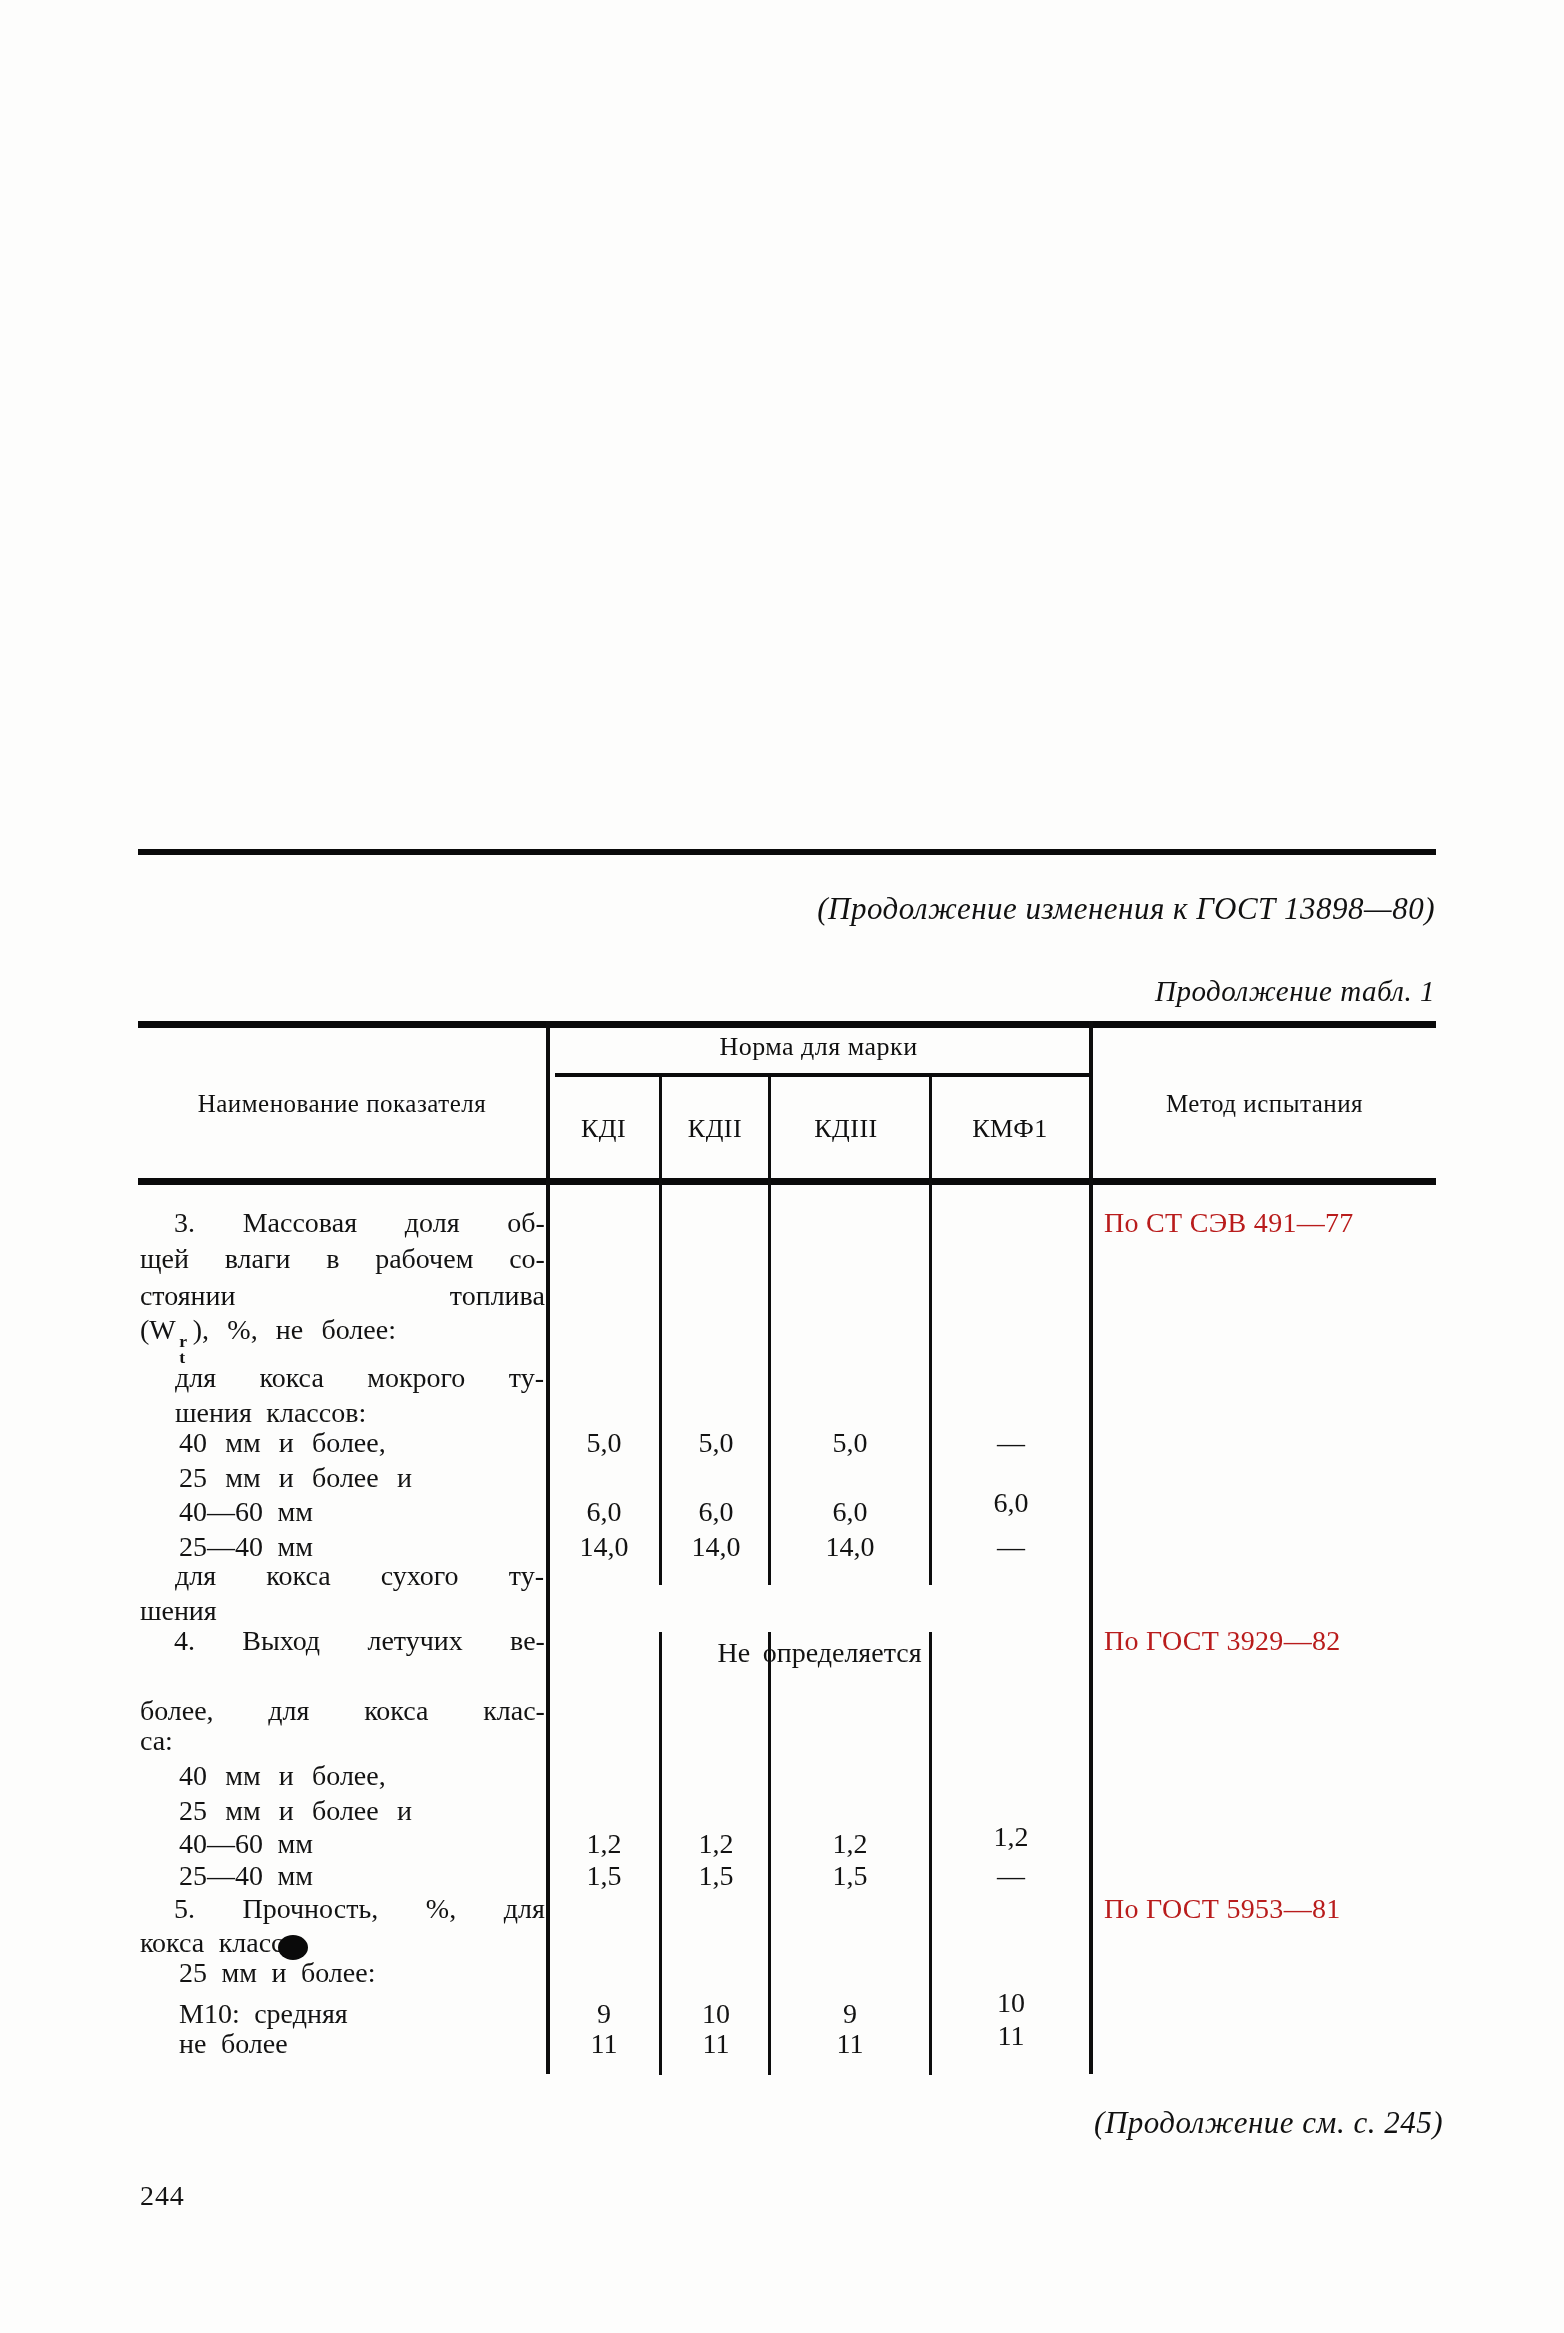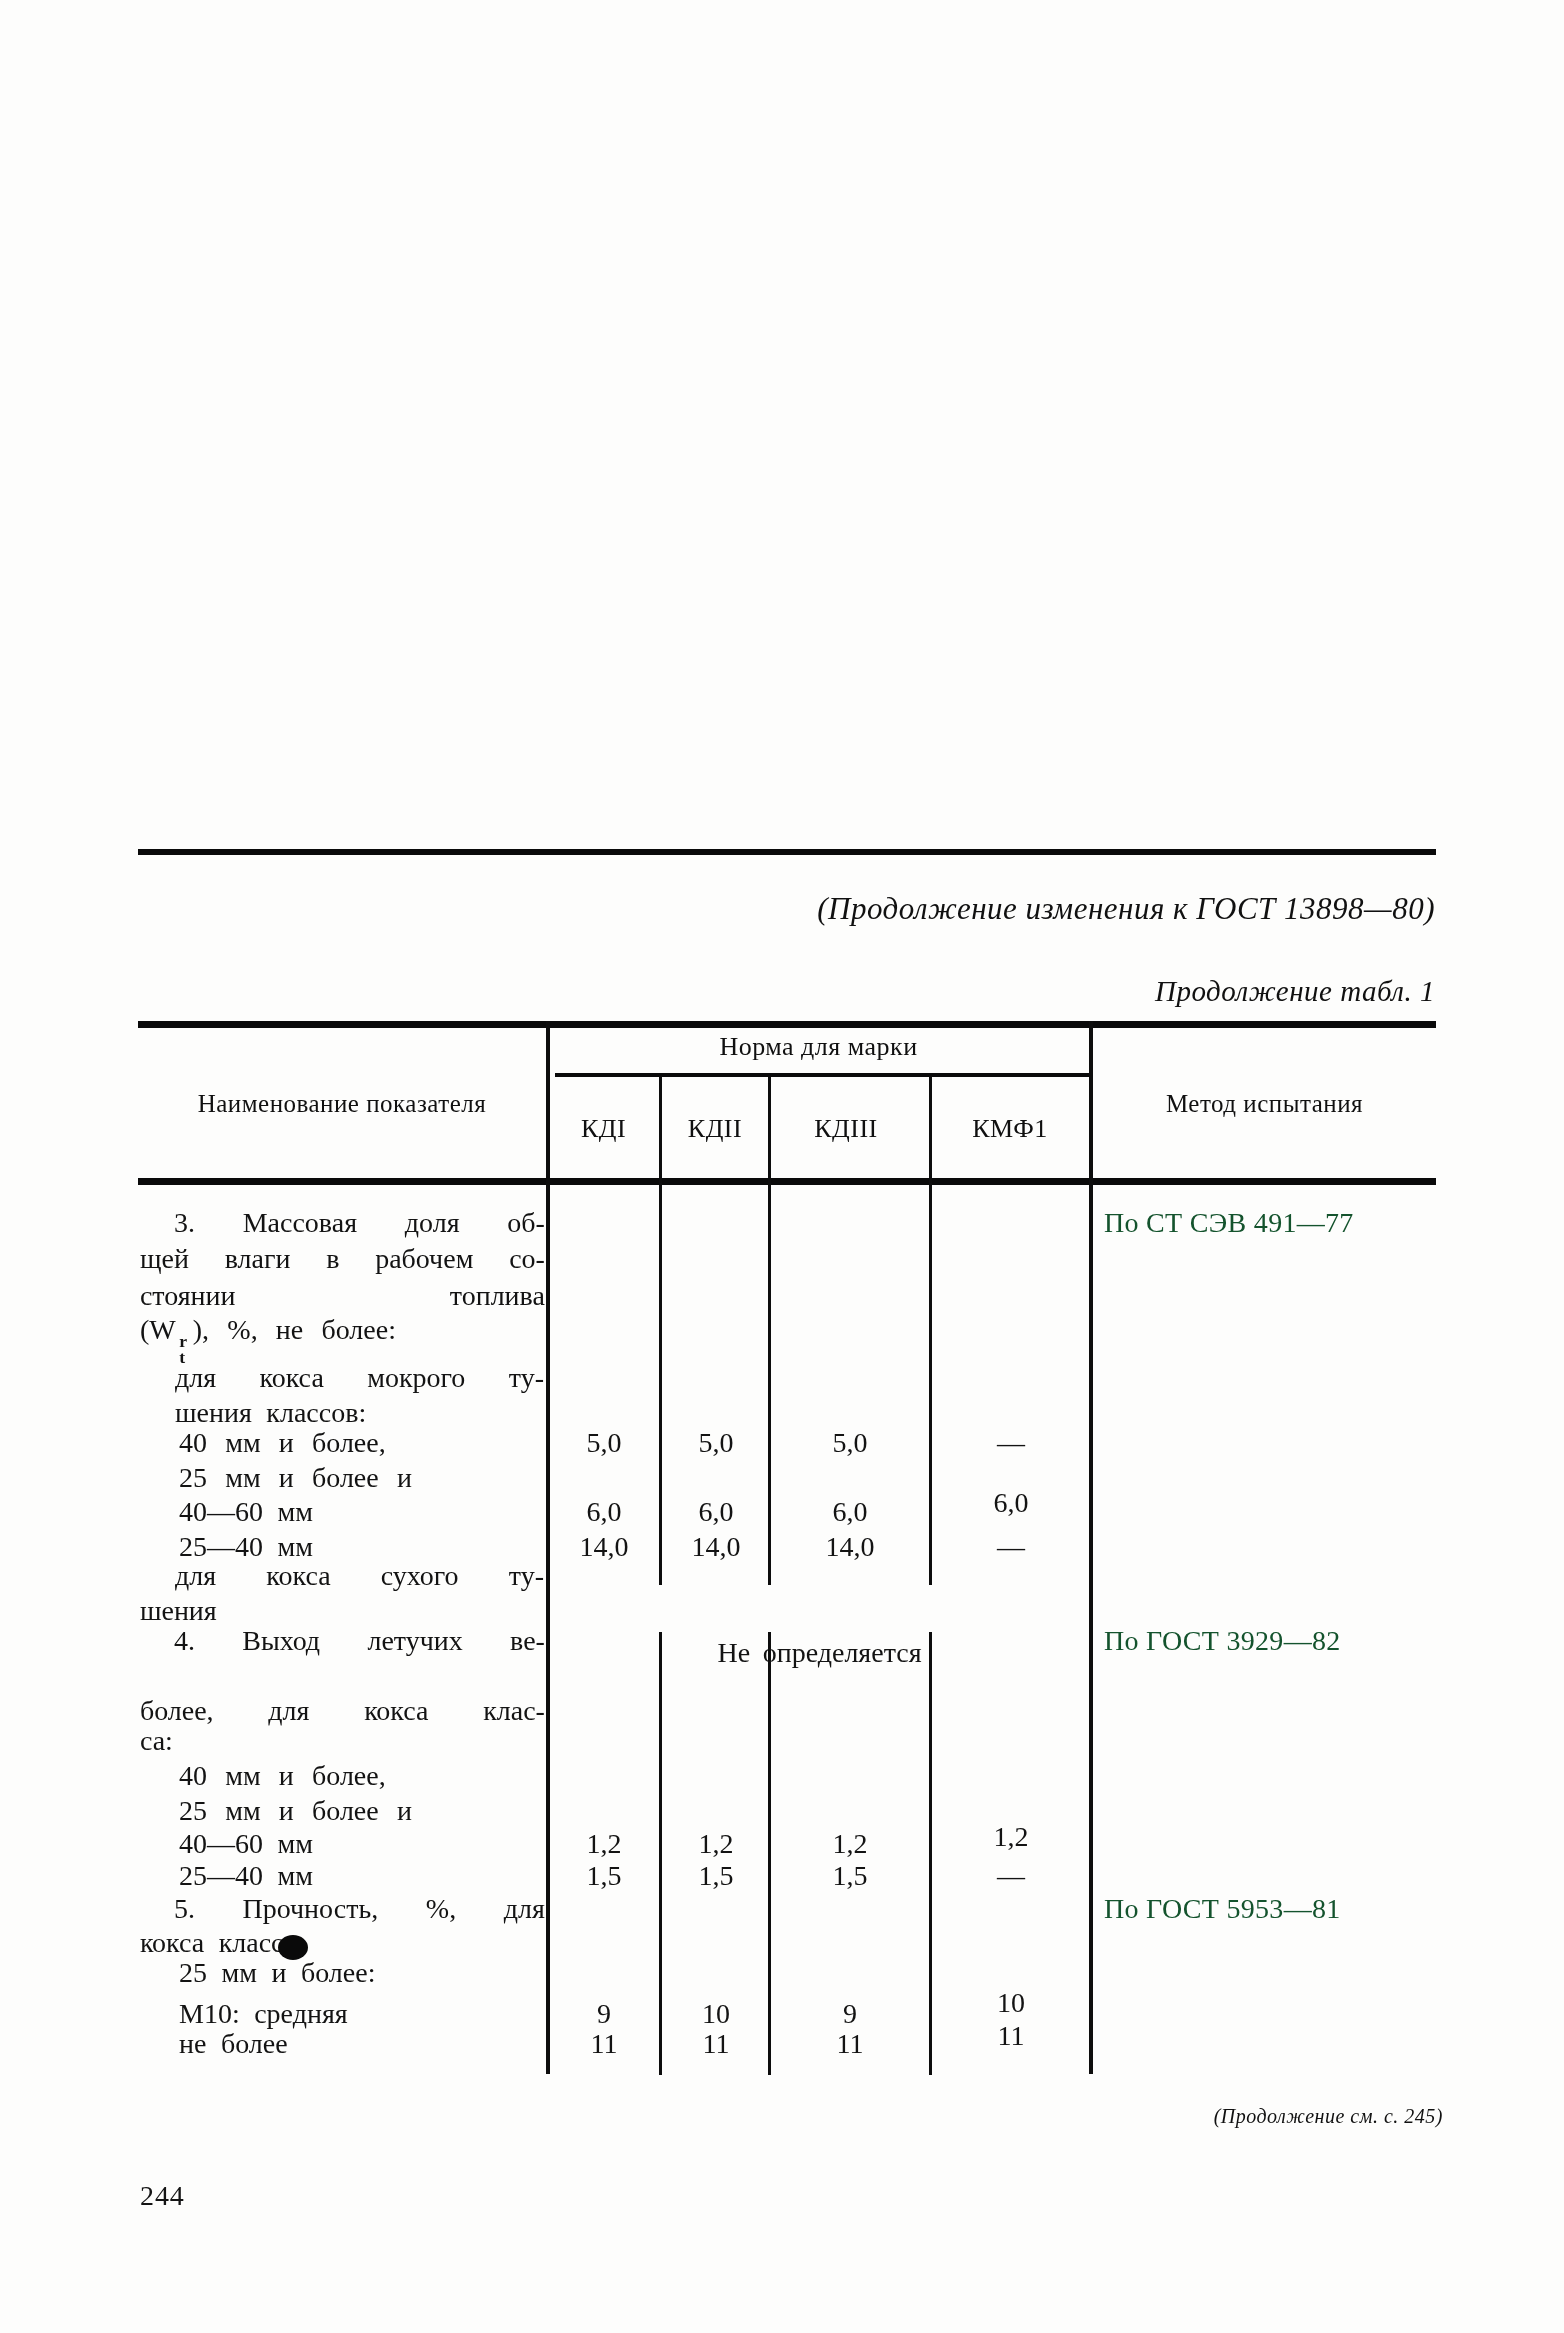--- a/index.html
+++ b/index.html
@@ -46,21 +46,21 @@
   .ln.split{
     width:405px;display:flex;justify-content:space-between;
   }
   .val{
     position:absolute;width:112px;margin-left:-56px;
     text-align:center;font-size:28px;color:#131313;
     white-space:nowrap;
   }
   .method{
     position:absolute;left:966px;
-    font-size:28px;white-space:nowrap;color:#14532d;
+    font-size:28px;white-space:nowrap;color:#b91c1c;
     letter-spacing:0.3px;
   }
   .span-cell{
     position:absolute;left:410px;width:543px;
     text-align:center;font-size:28px;color:#131313;
     word-spacing:5.6px;
   }
   .stack{
     display:inline-flex;flex-direction:column;
     font-size:17.7px;line-height:16px;
@@ -179,18 +179,18 @@
     <div class="val" style="left:466px;top:1007px;">11</div>
     <div class="val" style="left:578px;top:1007px;">11</div>
     <div class="val" style="left:712px;top:1007px;">11</div>
     <div class="val" style="left:873px;top:999px;">11</div>
 
     <div class="method" style="top:186px;">По СТ СЭВ 491—77</div>
     <div class="method" style="top:604px;">По ГОСТ 3929—82</div>
     <div class="method" style="top:872px;">По ГОСТ 5953—81</div>
   </div>
 
-  <div class="note-italic" style="right:121px;top:2105px;font-size:20px;">(Продолжение см. с. 245)</div>
+  <div class="note-italic" style="right:121px;top:2105px;font-size:31px;">(Продолжение см. с. 245)</div>
 
   <div class="page-number">244</div>
 
 </div>
 
 
 </body></html>

